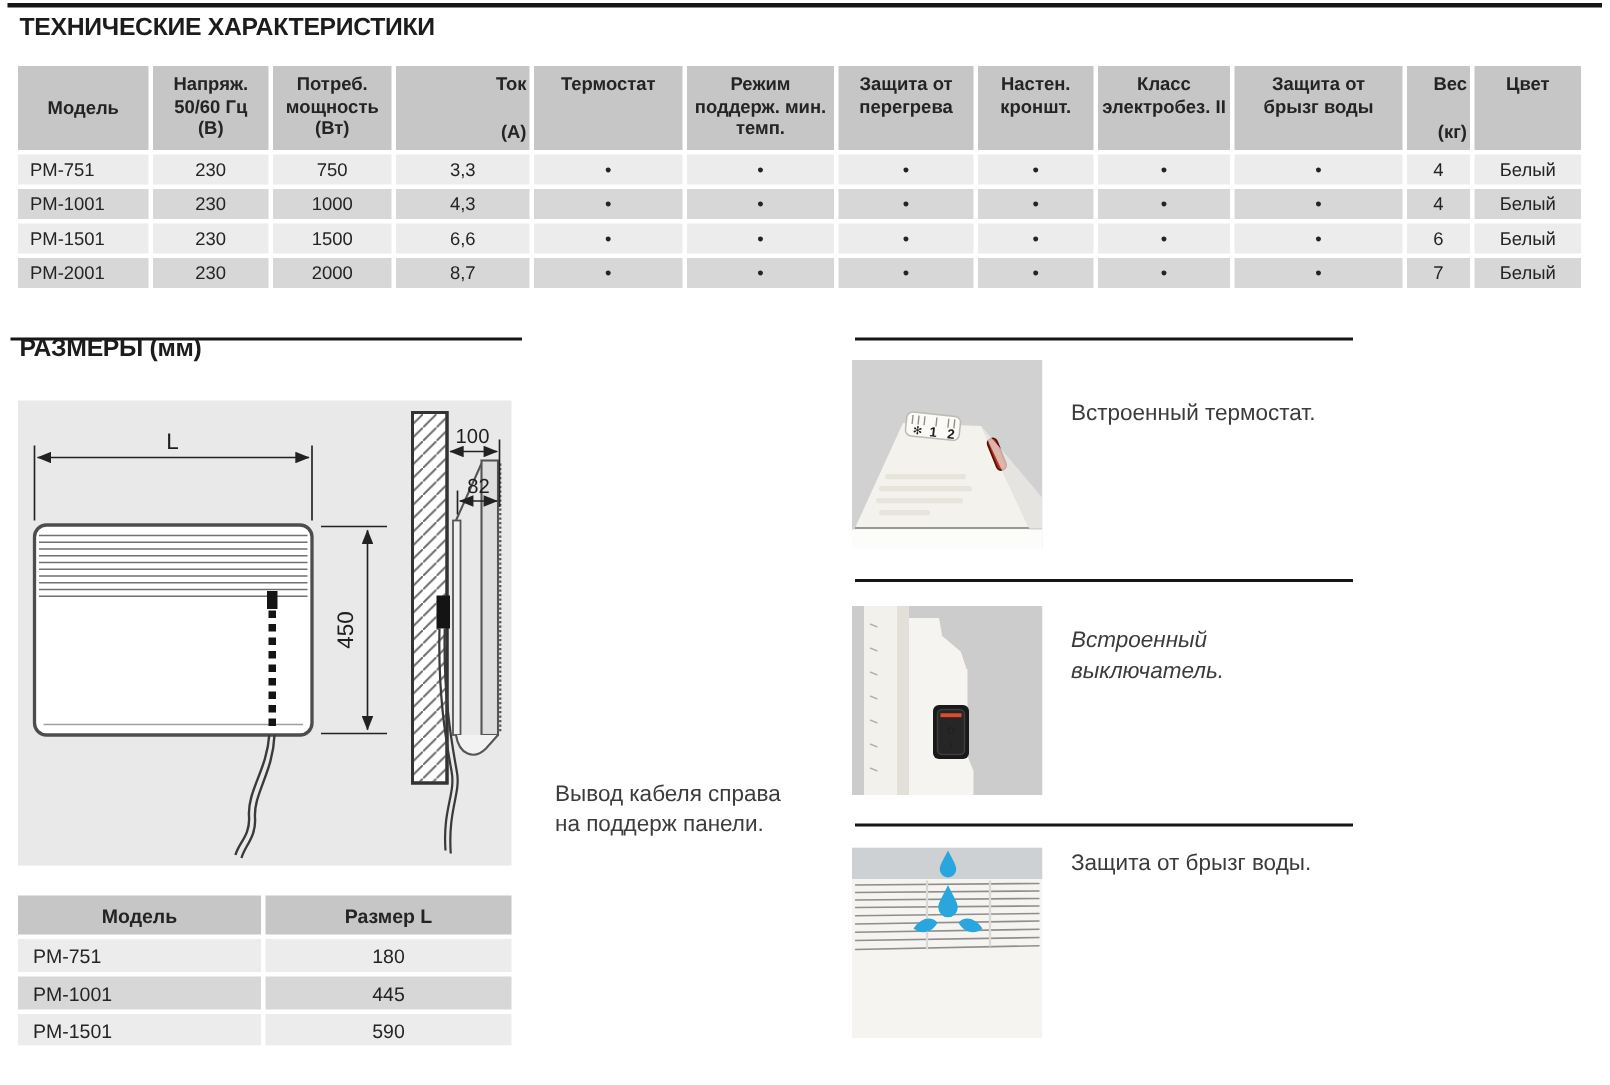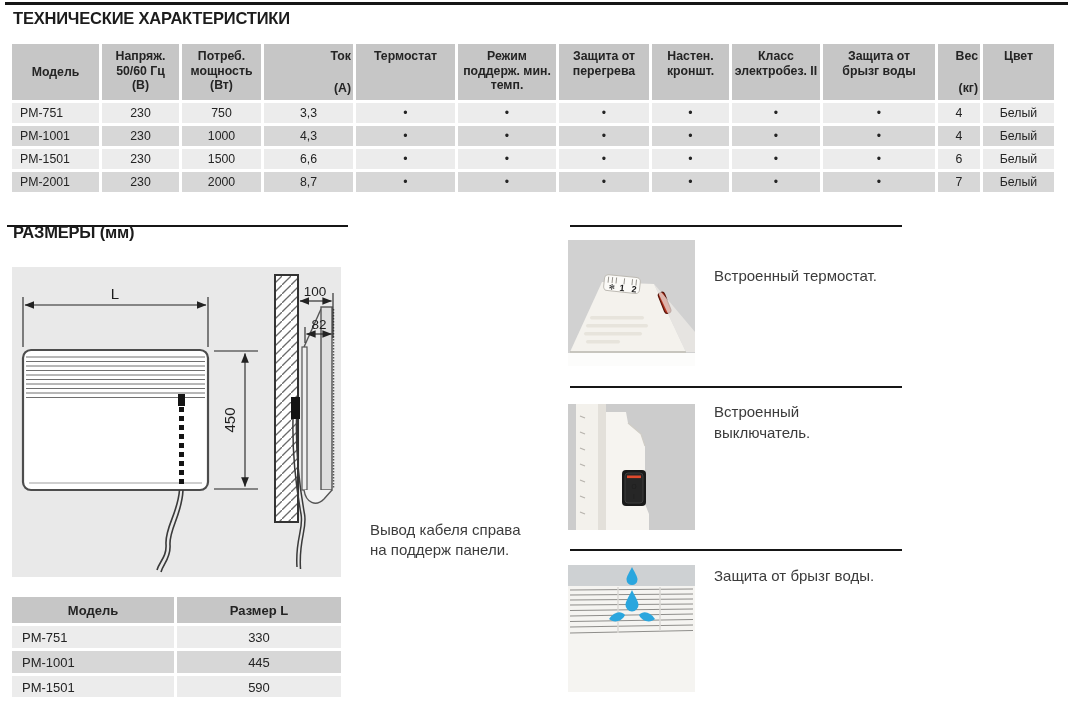--- a/index.html
+++ b/index.html
@@ -290,21 +290,21 @@
         </colgroup>
       <thead>
           <tr>
             <th>Модель</th>
             <th>Размер L</th>
           </tr>
         </thead>
       <tbody>
           <tr class="light">
             <td class="model">PM-751</td>
-            <td>330</td>
+            <td>180</td>
           </tr>
           <tr class="dark">
             <td class="model">PM-1001</td>
             <td>445</td>
           </tr>
           <tr class="light">
             <td class="model">PM-1501</td>
             <td>590</td>
           </tr>
           <tr class="dark">
@@ -373,21 +373,21 @@
       <path d="M60,19 L73,30 L77,42" fill="none" stroke="#cfccc5" stroke-width="1.2"></path>
       <g>
         <rect x="54" y="66" width="24" height="36" rx="4" fill="#191919"></rect>
         <rect x="57" y="69" width="18" height="30" rx="3" fill="#262626" stroke="#3d3d3d" stroke-width="1"></rect>
         <rect x="59" y="71.5" width="14" height="2.6" fill="#e04a2d"></rect>
         <text x="66" y="85" font-size="6.5" fill="#6e6e6e" text-anchor="middle">O</text>
         <text x="66" y="95" font-size="6.5" fill="#555555" text-anchor="middle">I</text>
       </g>
     </svg>
   </div>
-  <div class="caption" style="top:402px;">
+  <div class="caption" style="top:417px;font-style:italic;">
       <div>Встроенный</div>
       <div>выключатель.</div>
     </div>
 
   <div class="rule" style="left:570px;top:549px;width:332px;height:1.5px;"></div>
 
   <div class="photo" style="top:565px;">
     <svg width="127" height="127" viewBox="0 0 127 127">
       <rect width="127" height="127" fill="#f5f4f1"></rect>
       <rect width="127" height="21" fill="#ced1d3"></rect>

